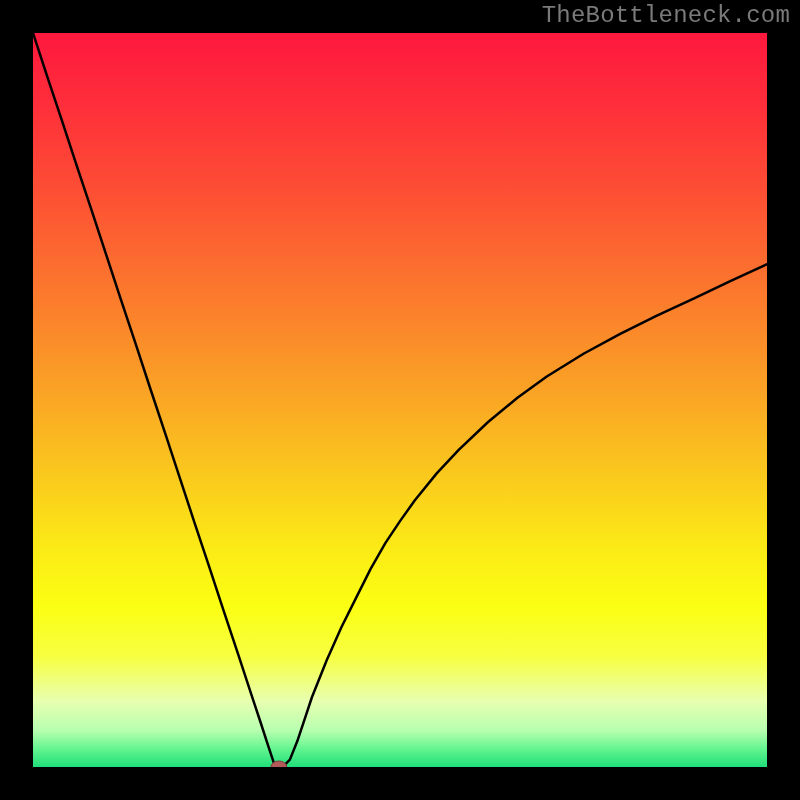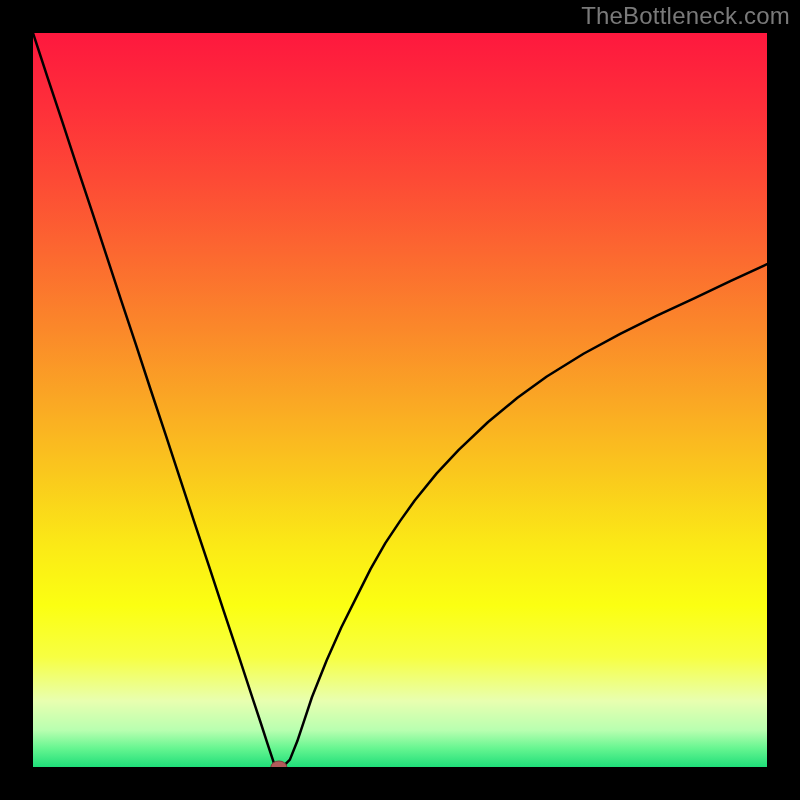--- a/index.html
+++ b/index.html
@@ -9,20 +9,21 @@
     height: 800px;
     overflow: hidden;
     background: #000;
     font-family: Arial, Helvetica, sans-serif;
   }
   .frame {
     position: relative;
     width: 800px;
     height: 652px;
     background: #000;
+    font-family: Liberation Mono, monospace;
   }
   .watermark {
     position: absolute;
     top: 2px;
     right: 10px;
     color: #7a7a7a;
     font-size: 24px;
     font-weight: 500;
     letter-spacing: 0.2px;
     z-index: 5;

